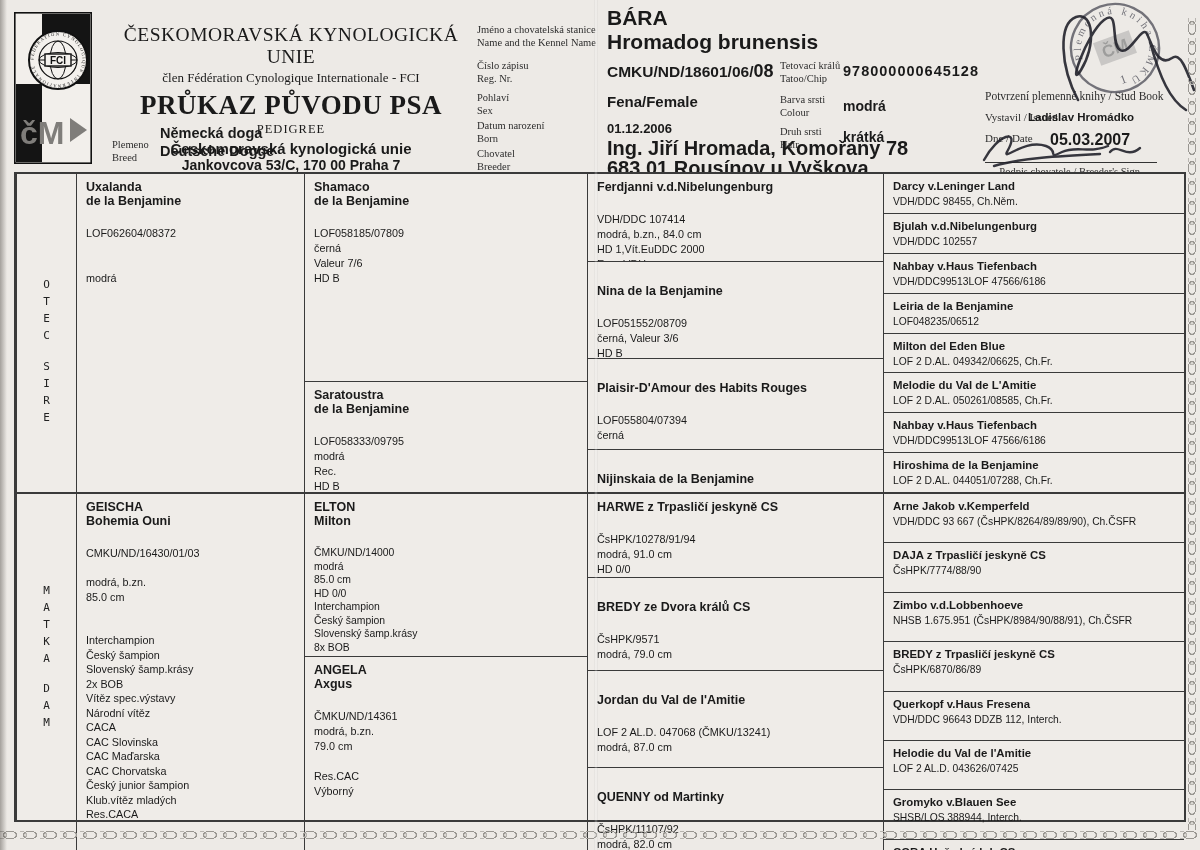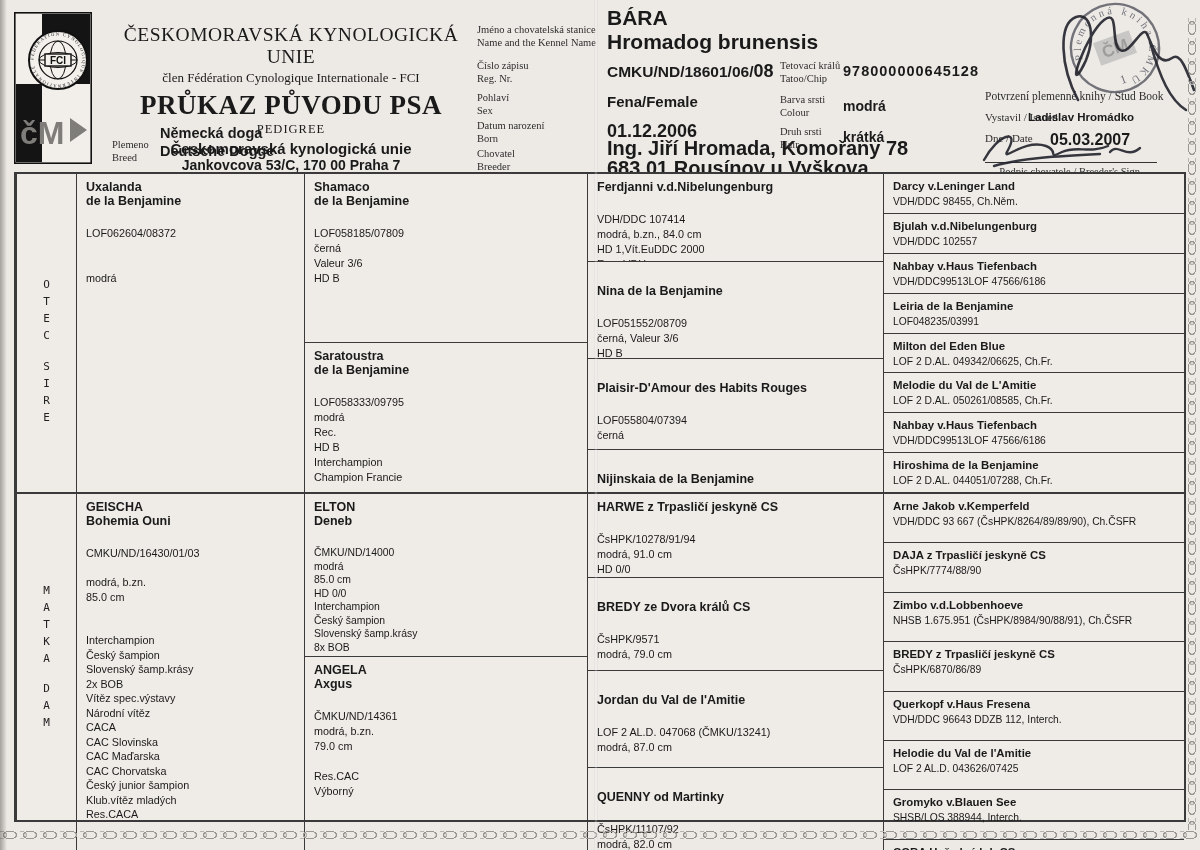--- a/index.html
+++ b/index.html
@@ -109,21 +109,21 @@
 Born</div>
   <div class="lbl" style="left:477px;top:148px">Chovatel
 Breeder</div>
 
   <div class="val" style="left:607px;top:6px;font-size:21px;line-height:24px">BÁRA
 Hromadog brunensis</div>
   <div class="regline">
     <span>CMKU/ND/</span><b>18601</b><span>/06/</span><span class="big">08</span>
   </div>
   <div class="val" style="left:607px;top:93px;font-size:15px">Fena/Female</div>
-  <div class="val" style="left:607px;top:121px;font-size:18px">01.12.2006</div>
+  <div class="val" style="left:607px;top:121px;font-size:13px">01.12.2006</div>
   <div class="val" style="left:607px;top:139px;font-size:20px;line-height:19.5px">Ing. Jiří Hromada, Komořany 78
 683 01 Rousínov u Vyškova</div>
 
   <div class="lbl" style="left:780px;top:60px">Tetovací králů
 Tatoo/Chip</div>
   <div class="val" style="left:843px;top:63px;font-size:14.5px;letter-spacing:1px">978000000645128</div>
   <div class="lbl" style="left:780px;top:94px">Barva srsti
 Colour</div>
   <div class="val" style="left:843px;top:98px;font-size:14px">modrá</div>
   <div class="lbl" style="left:780px;top:126px">Druh srsti
@@ -173,26 +173,26 @@
         <div class="pcell">
           <div class="dog-name">Uxalanda
 de la Benjamine</div>
           <div class="dog-lines">LOF062604/08372
 
 
 modrá</div>
         </div>
       </div>
       <div class="col g2">
-        <div class="pcell bb" style="height:169px">
+        <div class="pcell bb" style="height:208px">
           <div class="dog-name">Shamaco
 de la Benjamine</div>
           <div class="dog-lines">LOF058185/07809
 černá
-Valeur 3/6
+Valeur 7/6
 HD B</div>
         </div>
         <div class="pcell grow">
           <div class="dog-name">Saratoustra
 de la Benjamine</div>
           <div class="dog-lines">LOF058333/09795
 modrá
 Rec.
 HD B
 Interchampion
@@ -234,21 +234,21 @@
         <div class="pcell bb grow">
           <div class="dog-name">Bjulah v.d.Nibelungenburg</div>
           <div class="dog-lines">VDH/DDC 102557</div>
         </div>
         <div class="pcell bb grow">
           <div class="dog-name">Nahbay v.Haus Tiefenbach</div>
           <div class="dog-lines">VDH/DDC99513LOF 47566/6186</div>
         </div>
         <div class="pcell bb grow">
           <div class="dog-name">Leiria de la Benjamine</div>
-          <div class="dog-lines">LOF048235/03991</div>
+          <div class="dog-lines">LOF048235/06512</div>
         </div>
         <div class="pcell bb grow">
           <div class="dog-name">Milton del Eden Blue</div>
           <div class="dog-lines">LOF 2 D.AL. 049342/06625, Ch.Fr.</div>
         </div>
         <div class="pcell bb grow">
           <div class="dog-name">Melodie du Val de L'Amitie</div>
           <div class="dog-lines">LOF 2 D.AL. 050261/08585, Ch.Fr.</div>
         </div>
         <div class="pcell bb grow">
@@ -288,21 +288,21 @@
 CAC Maďarska
 CAC Chorvatska
 Český junior šampion
 Klub.vítěz mladých
 Res.CACA</div>
         </div>
       </div>
       <div class="col g2">
         <div class="pcell bb tight2" style="height:163px">
           <div class="dog-name">ELTON
-Deneb</div>
+Milton</div>
           <div class="dog-lines">ČMKU/ND/14000
 modrá
 85.0 cm
 HD 0/0
 Interchampion
 Český šampion
 Slovenský šamp.krásy
 8x BOB
 Národní vítěz</div>
         </div>

